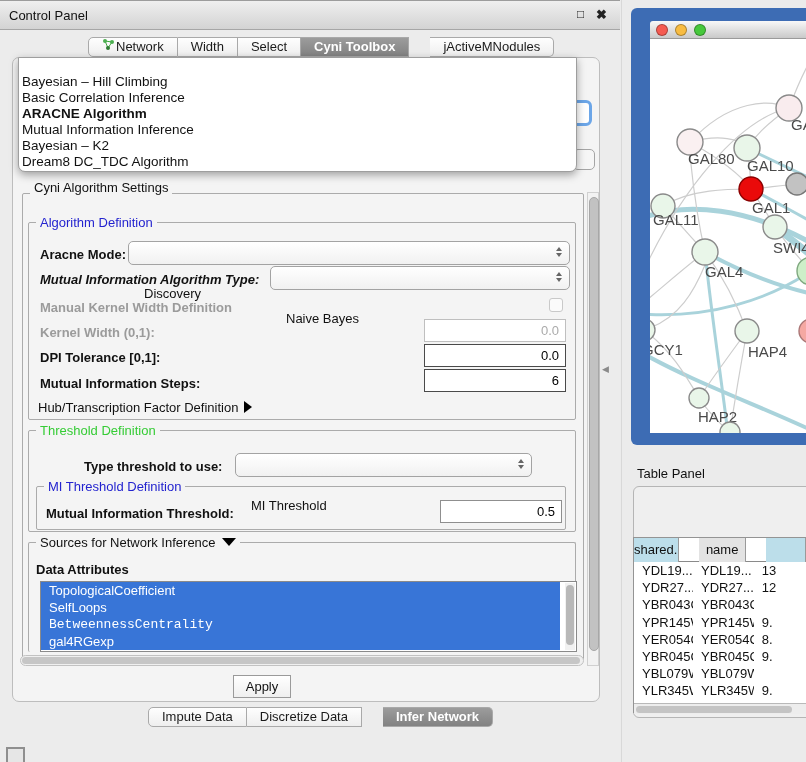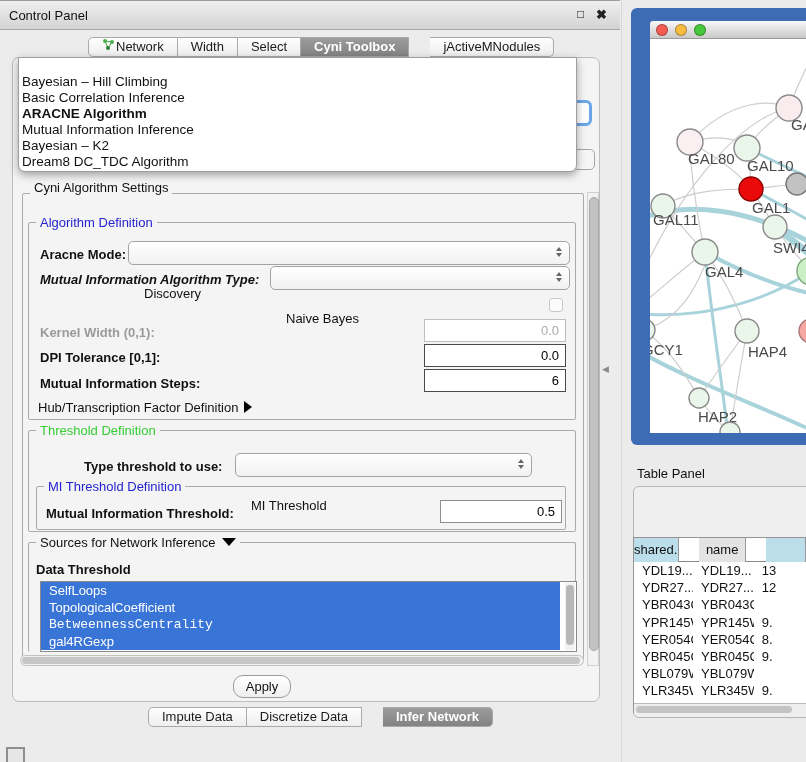--- a/index.html
+++ b/index.html
@@ -57,21 +57,21 @@
   .attr-item{height:17px;line-height:17px;padding-left:8px;background:#3875D7;color:#fff;
      width:calc(100% - 16px);box-sizing:border-box;}
   #attr-vscroll{position:absolute;right:1px;top:1px;width:10px;height:67px;background:#F1F1F1;}
   #attr-vthumb{position:absolute;left:1px;top:2px;width:8px;height:60px;background:#B8B8B8;border-radius:4px;}
   #hscroll{position:absolute;left:20px;top:655px;width:564px;height:11px;background:#F0F0F0;border:1px solid #C2C2C2;border-radius:6px;box-sizing:border-box;}
   #hthumb{position:absolute;left:1px;top:1px;width:558px;height:7px;background:#C6C6C6;border-radius:4px;}
   #settings-vscroll{position:absolute;left:587px;top:192px;width:12px;height:474px;background:#F2F2F2;border:1px solid #D0D0D0;box-sizing:border-box;}
   #settings-vthumb{position:absolute;left:1px;top:4px;width:8px;height:452px;background:#C2C2C2;border:1px solid #A7A7A7;border-radius:5px;}
   
   #apply-btn{position:absolute;left:233px;top:675px;width:58px;height:23px;background:linear-gradient(#FFFFFF,#EFEFEF);
-     border:1px solid #9A9A9A;border-radius:10px;text-align:center;line-height:21px;box-sizing:border-box;}
+     border:1px solid #9A9A9A;border-radius:0;text-align:center;line-height:21px;box-sizing:border-box;}
   #bottom-tabs{position:absolute;left:148px;top:707px;height:22px;display:flex;text-align:right;}
   
   #algo-popup{position:absolute;left:18px;top:57px;width:559px;height:115px;background:#fff;
      border:1px solid #9E9E9E;border-radius:0 0 7px 7px;box-shadow:0 3px 8px rgba(0,0,0,0.35);z-index:50;box-sizing:border-box;}
   #algo-prompt{position:absolute;left:0;top:2px;width:100%;text-align:center;color:#B4B4B4;font-size:13.5px;}
   #algo-items{position:absolute;left:3px;top:16px;right:3px;}
   .dd-item{height:16px;line-height:16px;font-size:13.5px;white-space:nowrap;}
   .dd-bold{font-weight:bold;}
   #combo-frag{position:absolute;left:570px;top:100px;width:22px;height:26px;border:3px solid #6CA6E8;
      border-radius:6px;background:#fff;z-index:40;box-sizing:border-box;}
@@ -162,20 +162,21 @@
 
     <span class="lbl b" style="left:40px;top:272px;font-style:italic;">Mutual Information Algorithm Type:</span>
     <div class="combo" style="left:270px;top:266px;width:300px;">
       <span class="combo-text">Naive Bayes</span>
       <span class="combo-arrows">
           <span class="arr-up"></span>
           <span class="arr-dn"></span>
         </span>
     </div>
 
+    <span class="lbl b dis" style="left:40px;top:300px;">Manual Kernel Width Definition</span>
     <div class="chk" style="left:549px;top:298px;"></div>
 
     <span class="lbl b dis" style="left:40px;top:325px;">Kernel Width (0,1):</span>
     <div class="inp inp-dis" style="left:424px;top:319px;width:142px;">0.0</div>
 
     <span class="lbl b" style="left:40px;top:350px;">DPI Tolerance [0,1]:</span>
     <div class="inp inp-en" style="left:424px;top:344px;width:142px;">0.0</div>
 
     <span class="lbl b" style="left:40px;top:376px;">Mutual Information Steps:</span>
     <div class="inp inp-en" style="left:424px;top:369px;width:142px;">6</div>
@@ -196,26 +197,26 @@
 
     <div class="group" style="left:36px;top:486px;width:530px;height:44px;"></div>
     <span class="group-title t-blue" style="left:44px;top:480px;">MI Threshold Definition</span>
 
     <span class="lbl b" style="left:46px;top:506px;">Mutual Information Threshold:</span>
     <div class="inp inp-soft" style="left:440px;top:500px;width:122px;">0.5</div>
 
     <div class="group" style="left:28px;top:542px;width:548px;height:110px;border-bottom:none;"></div>
     <span class="group-title" style="left:36px;top:536px;"><span>Sources for Network Inference</span><span class="tri-down"></span></span>
 
-    <span class="lbl b" style="left:36px;top:562px;">Data Threshold</span>
+    <span class="lbl b" style="left:36px;top:562px;">Data Attributes</span>
 
     <div id="attr-list">
       <div id="attr-items">
+          <div class="attr-item" style="background: rgb(56, 117, 215);">TopologicalCoefficient</div>
           <div class="attr-item" style="background: rgb(56, 117, 215);">SelfLoops</div>
-          <div class="attr-item" style="background: rgb(56, 117, 215);">TopologicalCoefficient</div>
           <div class="attr-item" style="background: rgb(56, 117, 215); font-family: Liberation Mono, monospace;">BetweennessCentrality</div>
           <div class="attr-item" style="background: rgb(56, 117, 215);">gal4RGexp</div>
         </div>
       <div id="attr-vscroll">
         <div id="attr-vthumb"></div>
       </div>
     </div>
 
     <div id="hscroll">
       <div id="hthumb"></div>

